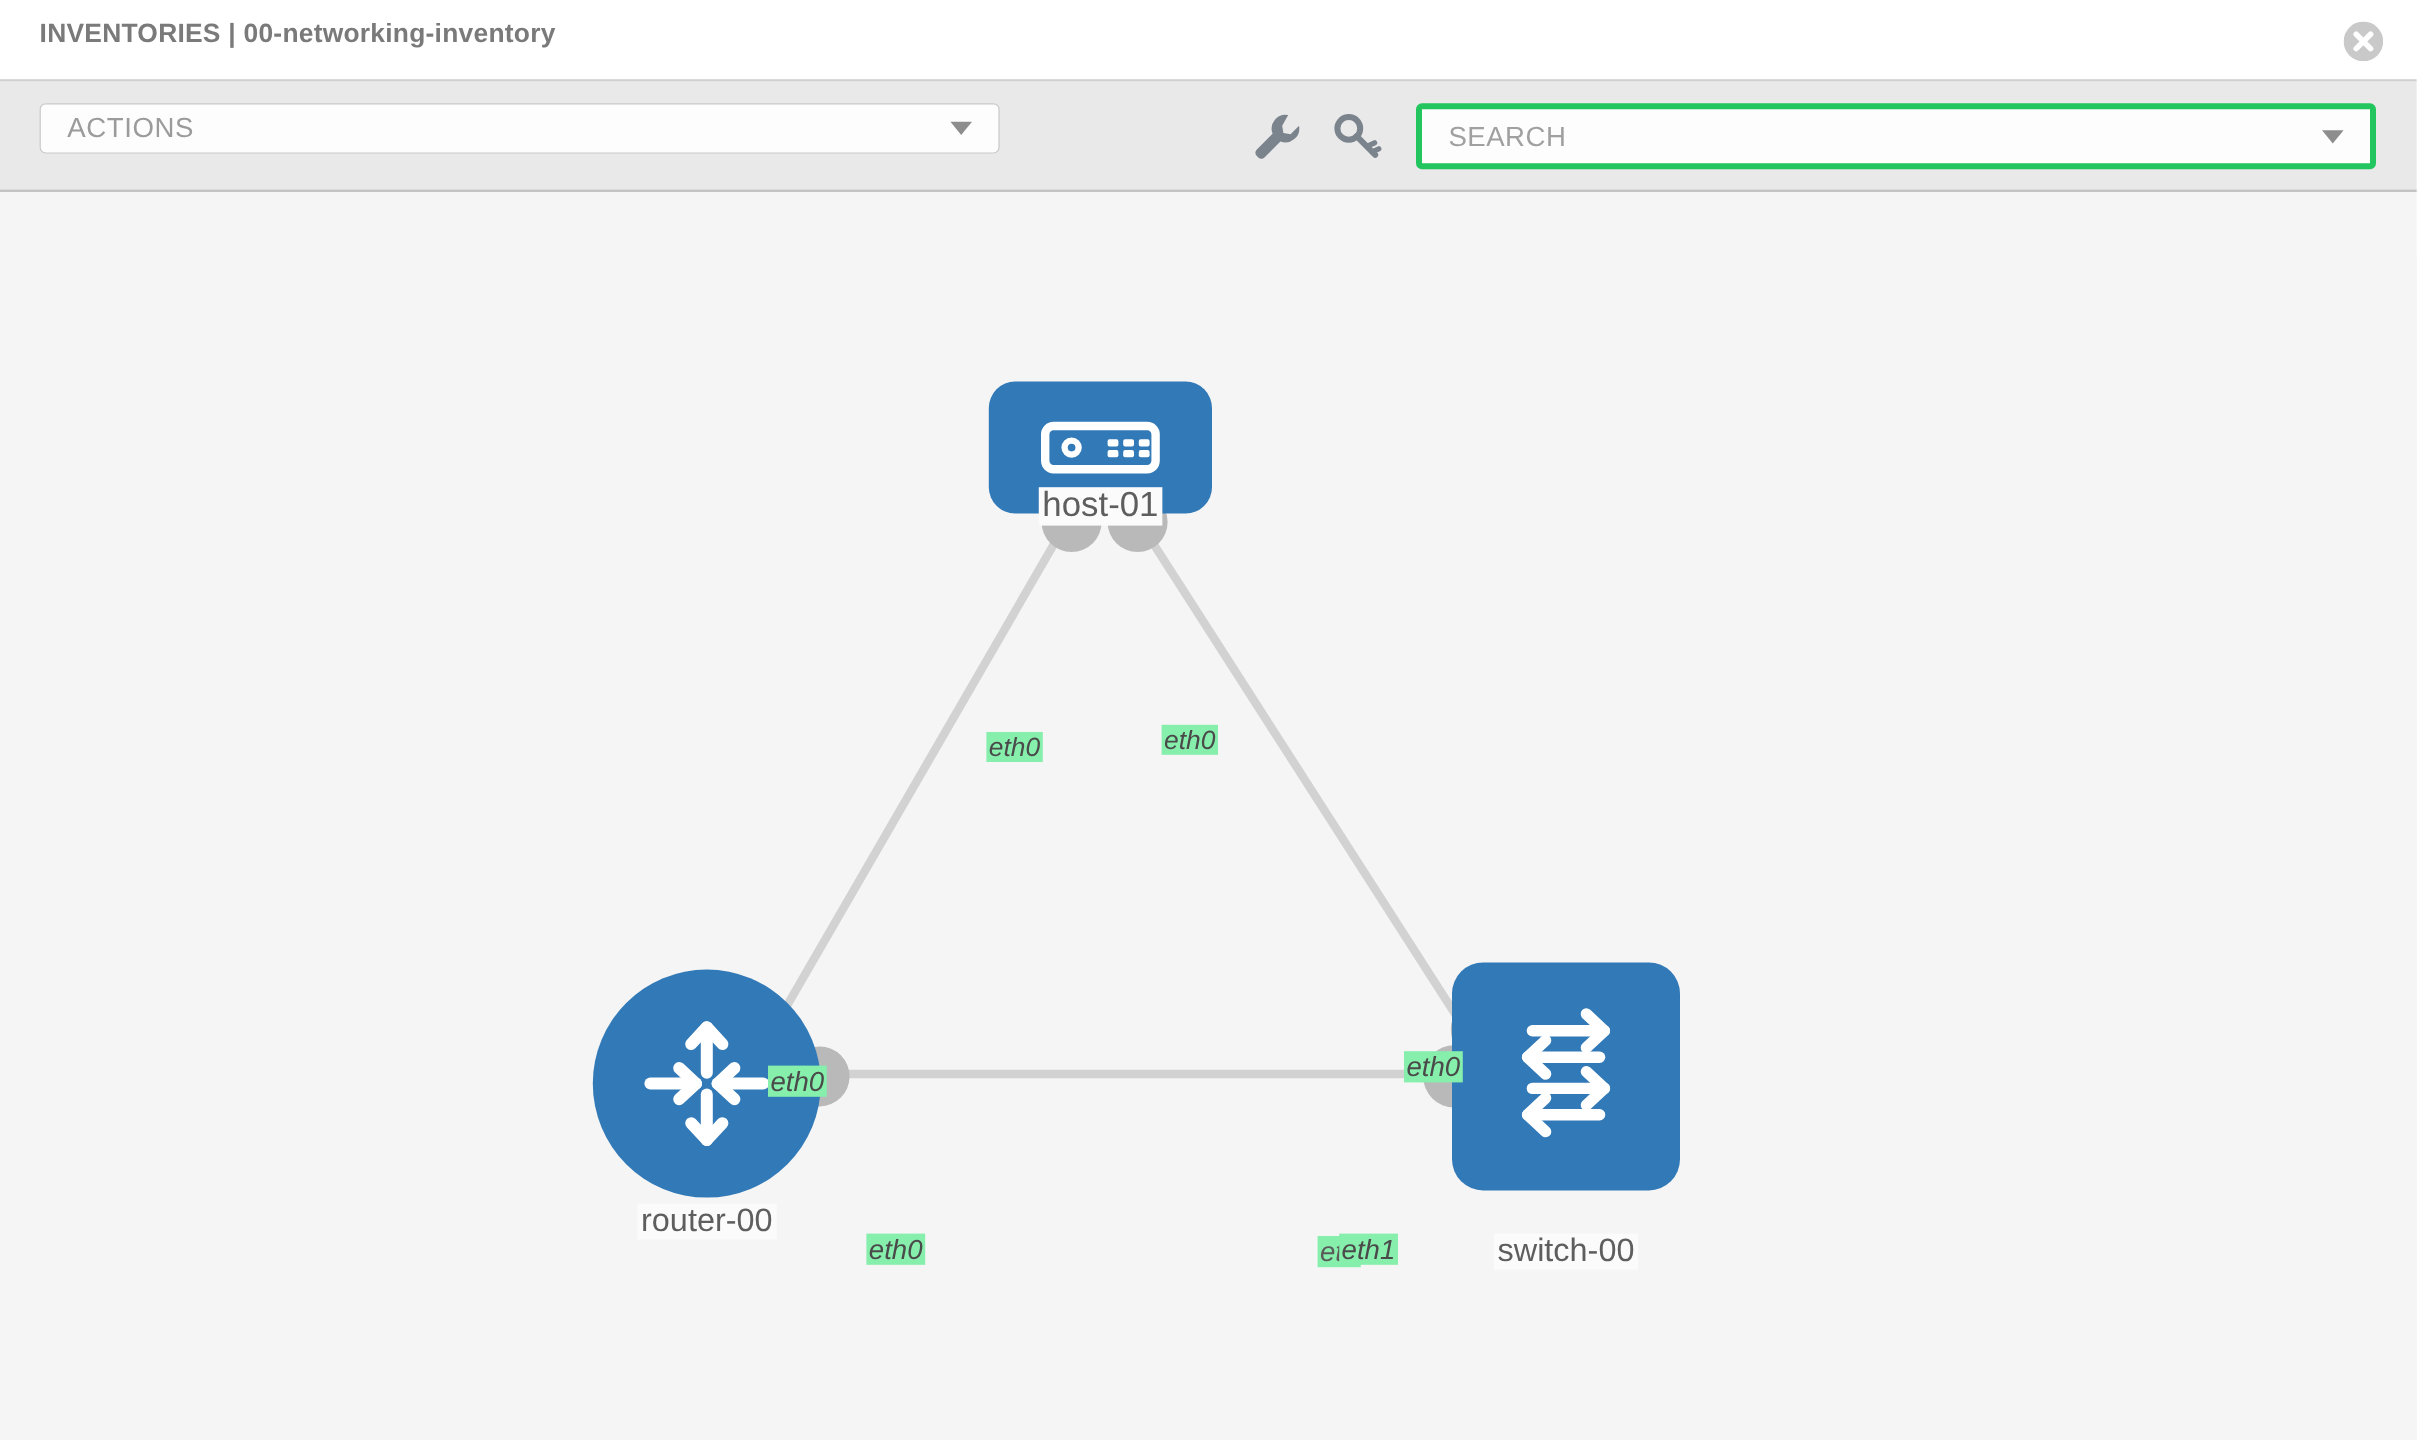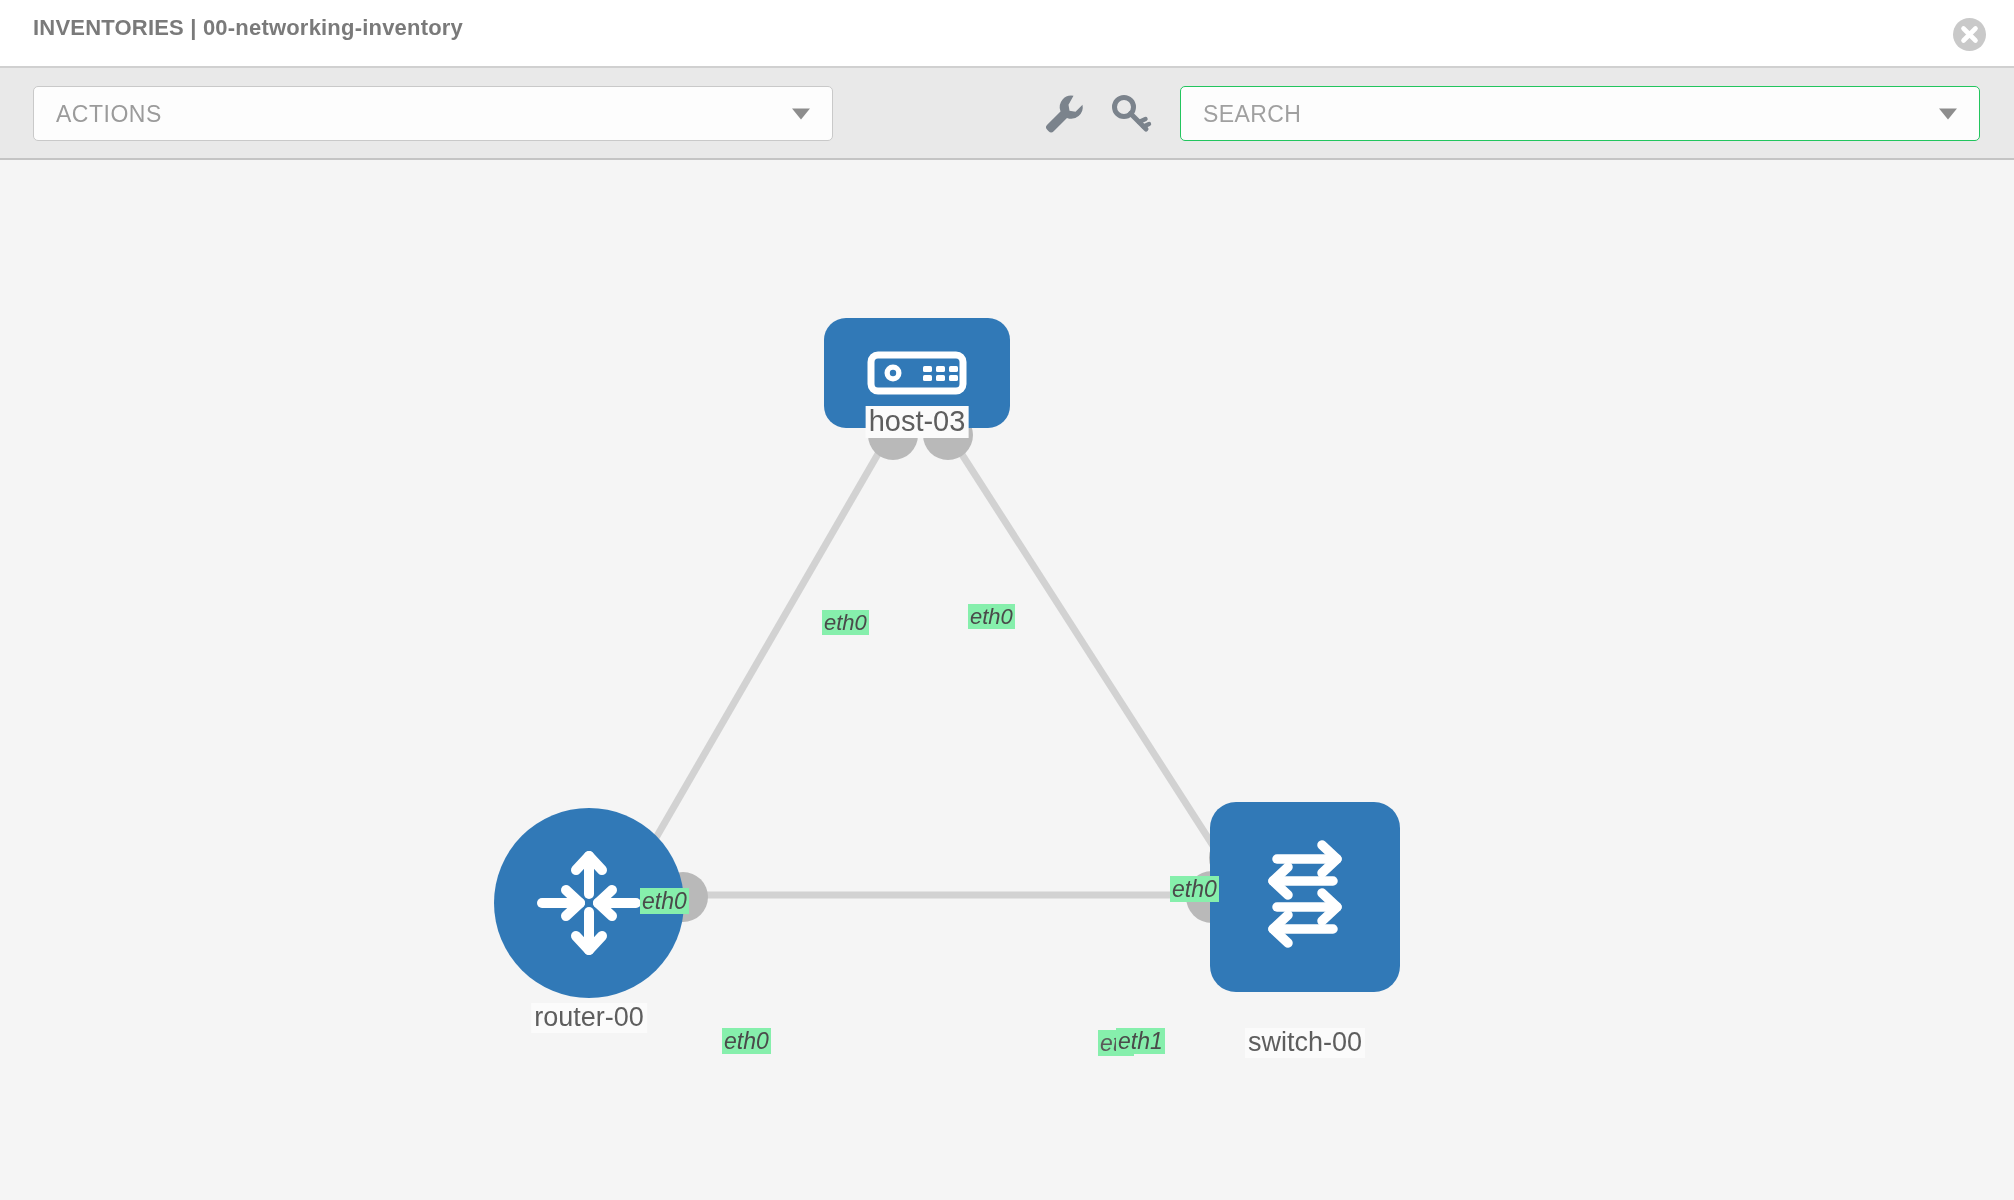--- a/index.html
+++ b/index.html
@@ -55,21 +55,21 @@
     height: 92px;
     background: #e9e9e9;
     border-bottom: 2px solid #c4c4c4;
   }
 
   .actions-select {
     position: absolute;
     left: 33px;
     top: 18px;
     width: 800px;
-    height: 55px;
+    height: 42px;
     background: #fdfdfd;
     border: 1px solid #c9c9c9;
     border-radius: 5px;
   }
   .actions-select .sel-label {
     position: absolute;
     left: 22px;
     top: 50%;
     transform: translateY(-50%);
     font-size: 23px;
@@ -98,21 +98,21 @@
   .tool-icon.wrench { left: 1040px; }
   .tool-icon.key    { left: 1108px; }
 
   .search-select {
     position: absolute;
     left: 1180px;
     top: 18px;
     width: 800px;
     height: 55px;
     background: #fdfdfd;
-    border: 1px solid #22c55e;
+    border: 5px solid #22c55e;
     border-radius: 5px;
     padding-left: 20px;
   }
   .search-select .sel-label {
     position: absolute;
     left: 22px;
     top: 50%;
     transform: translateY(-50%);
     font-size: 23px;
     color: #a0a0a0;
@@ -261,21 +261,21 @@
           <circle cx="26" cy="26" r="8.5" fill="#ffffff"></circle>
           <circle cx="26" cy="26" r="3.2" fill="#3179b7"></circle>
           <rect x="56" y="19" width="9" height="6" rx="1.6" fill="#ffffff"></rect>
           <rect x="69" y="19" width="9" height="6" rx="1.6" fill="#ffffff"></rect>
           <rect x="82" y="19" width="9" height="6" rx="1.6" fill="#ffffff"></rect>
           <rect x="56" y="28" width="9" height="6" rx="1.6" fill="#ffffff"></rect>
           <rect x="69" y="28" width="9" height="6" rx="1.6" fill="#ffffff"></rect>
           <rect x="82" y="28" width="9" height="6" rx="1.6" fill="#ffffff"></rect>
         </svg>
       </div>
-      <div class="node-label">host-03</div>
+      <div class="node-label">host-01</div>
     </div>
 
     <div class="node node-router">
       <div class="node-shape">
         <svg width="118" height="118" viewBox="0 0 118 118">
           <g fill="none" stroke="#ffffff" stroke-width="10" stroke-linecap="round" stroke-linejoin="round">
 
             <path d="M59 12 L59 50"></path>
             <path d="M46 26 L59 12 L72 26"></path>
 

